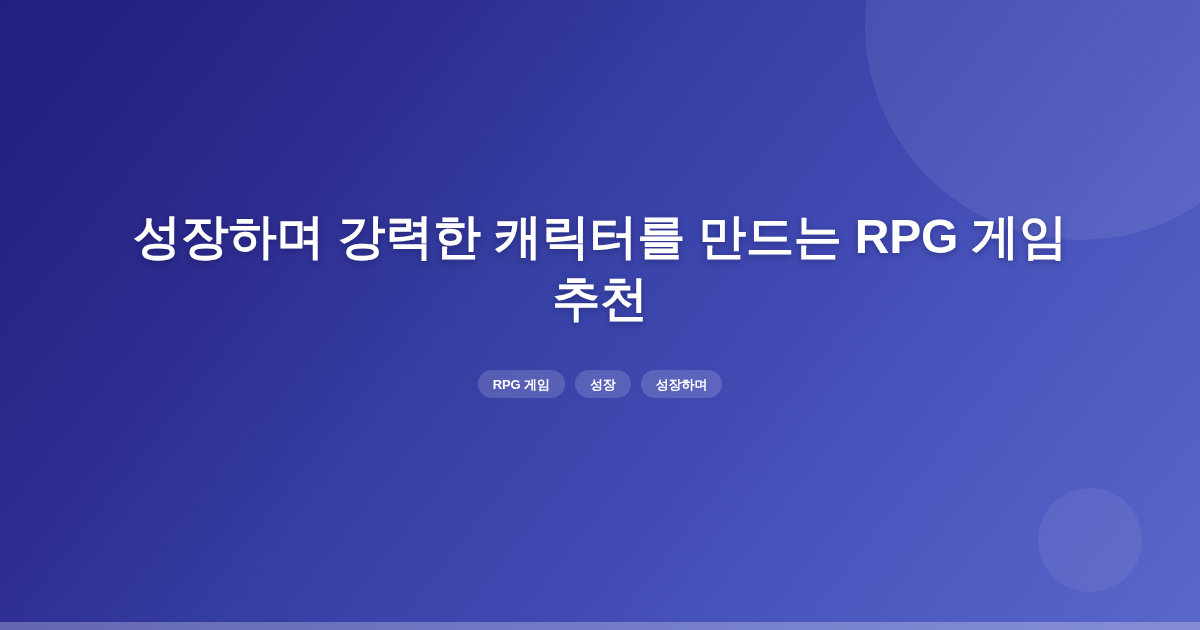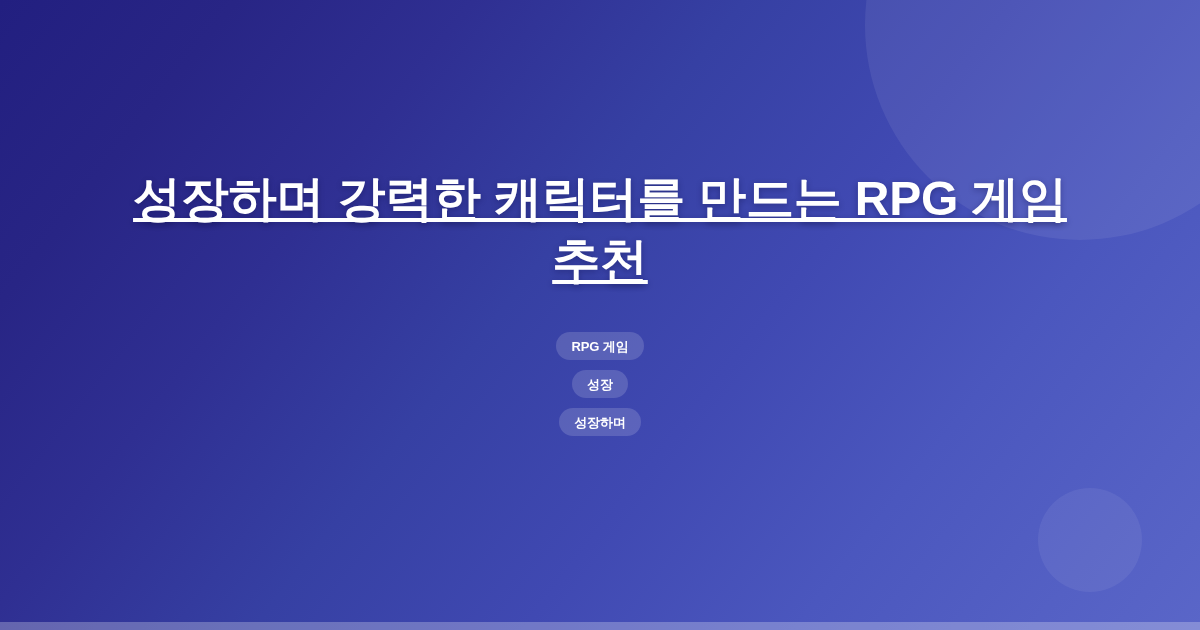--- a/index.html
+++ b/index.html
@@ -77,26 +77,25 @@
     margin: 0;
     max-width: 960px;
     font-size: 48px;
     line-height: 1.30;
     font-weight: 700;
     color: #ffffff;
     text-align: center;
     letter-spacing: -0.2px;
     word-break: keep-all;
     text-shadow: 0 2px 6px rgba(10, 10, 60, 0.33);
-    text-decoration: underline;
   }
 
   .tag-list {
     display: flex;
-    flex-direction: column;
+    flex-direction: row;
     align-items: center;
     justify-content: center;
     gap: 10px;
     margin-top: 40px;
     list-style: none;
     padding: 0;
   }
 
   .tag-pill {
     display: inline-flex;

